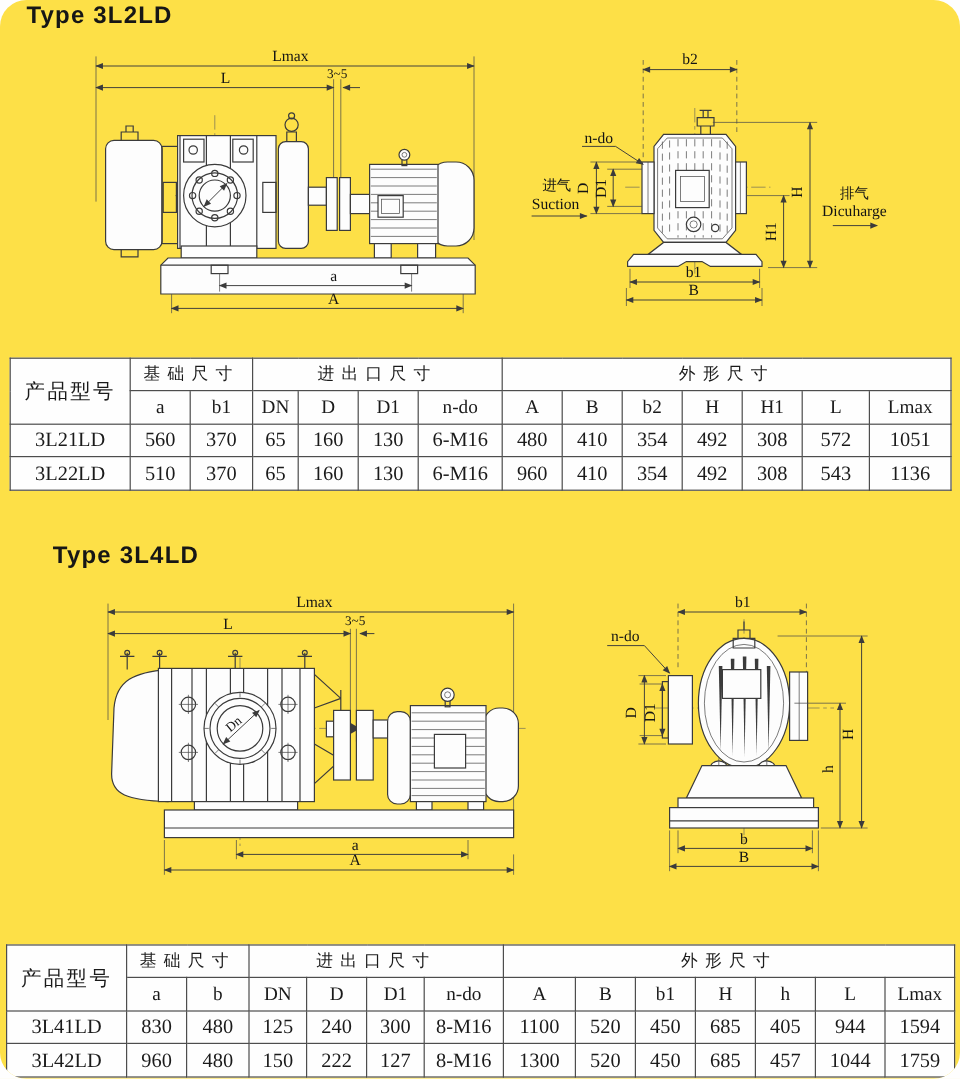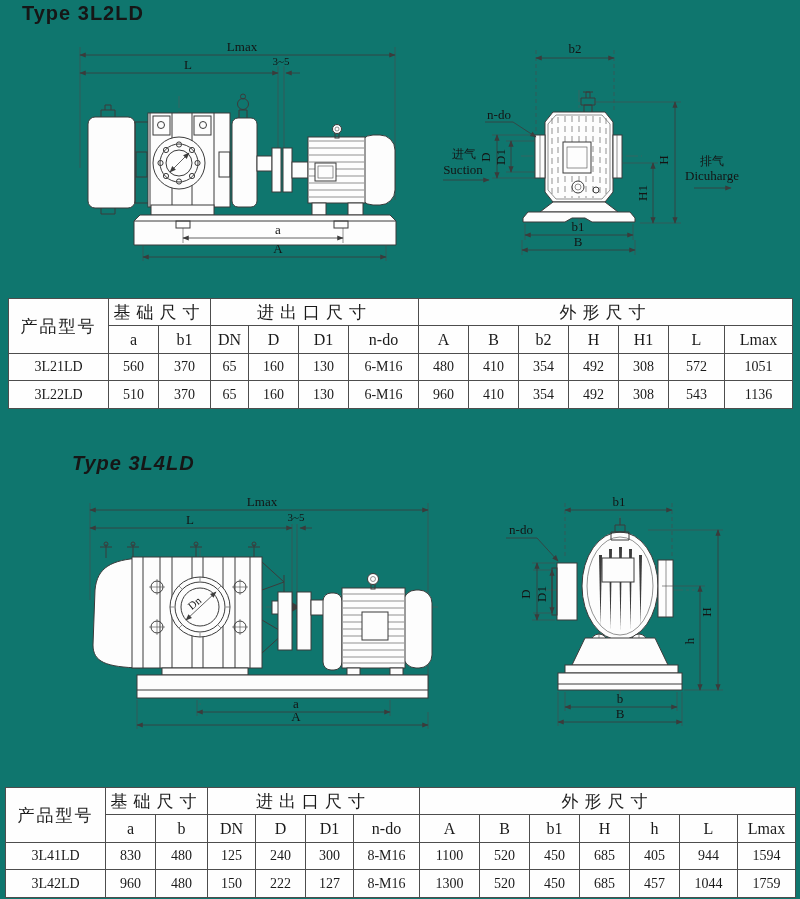--- a/index.html
+++ b/index.html
@@ -1,37 +1,37 @@
 <!DOCTYPE html>
 <html><head>
 <meta charset="utf-8">
 <style>
   html,body{margin:0;padding:0;background:#fefefe;}
-  #page{position:relative;width:800px;height:899px;background:#0f766e;overflow:hidden;
-        font-family:"Liberation Serif",serif;color:#1a1a1a;}
+  #page{position:relative;width:800px;height:899px;background:#fde047;overflow:hidden;
+        font-family:"Liberation Serif",serif;color:#1a1a1a;border-radius:22px;}
   .ptitle{position:absolute;font-family:"Liberation Sans",sans-serif;font-weight:bold;
           font-size:20px;color:#161616;letter-spacing:1px;}
   
   .ln{fill:none;stroke:#3b3b3b;stroke-width:1;}
   .wh{fill:#fdfdfd;stroke:#3b3b3b;stroke-width:1;}
   .lt{fill:none;stroke:#4a4a4a;stroke-width:0.6;}
   .dm{fill:none;stroke:#3b3b3b;stroke-width:0.8;}
   .cl{fill:none;stroke:#5a5a5a;stroke-width:0.5;}
   .fl{fill:#3b3b3b;stroke:none;}
   text.dl{font-family:"Liberation Serif",serif;font-size:13px;fill:#141414;}
   text.ds{font-family:"Liberation Serif",serif;font-size:11px;fill:#141414;}
   text.cn{font-family:"Liberation Serif",serif;font-size:12px;fill:#141414;}
   
   .spec{position:absolute;border-collapse:collapse;table-layout:fixed;background:#fefefe;}
   .spec th,.spec td{border:1px solid #4d4d4d;text-align:center;vertical-align:middle;
         padding:0;font-weight:normal;overflow:hidden;white-space:nowrap;}
-  .spec .grp{font-size:17px;letter-spacing:6px;}
+  .spec .grp{font-size:14px;letter-spacing:6px;}
   .spec .mod{font-size:17px;letter-spacing:2px;margin-top:12px;}
   .spec .col{font-size:16px;}
-  .spec .val{font-size:14px;margin-top:21px;}
+  .spec .val{font-size:17px;margin-top:21px;}
 </style>
 </head>
 <body>
 
 <div id="page">
 
   <div class="ptitle" style="left:22px;top:2px;">Type 3L2LD</div>
 
   <svg style="position:absolute;left:0;top:25px;" width="800" height="260" viewBox="0 25 800 260">
     <defs>
@@ -250,21 +250,21 @@
       <td class="val">410</td>
       <td class="val">354</td>
       <td class="val">492</td>
       <td class="val">308</td>
       <td class="val">543</td>
       <td class="val">1136</td>
     </tr>
   </tbody>
     </table>
 
-  <div class="ptitle" style="left:72px;top:452px;font-style:italic;">Type 3L4LD</div>
+  <div class="ptitle" style="left:44px;top:452px;">Type 3L4LD</div>
 
   <svg style="position:absolute;left:0;top:488px;" width="800" height="252" viewBox="0 488 800 252">
     <defs>
       <marker id="ar2" viewBox="0 0 10 10" refX="9" refY="5" markerWidth="9" markerHeight="8" orient="auto-start-reverse">
           <path d="M0,1 L10,5 L0,9 z" fill="#3b3b3b"></path>
         </marker>
     </defs>
 
     <g>
       <path class="cl" d="M128,607 L438,607 M200,548 L200,705" stroke-dasharray="14 3 3 3"></path>

